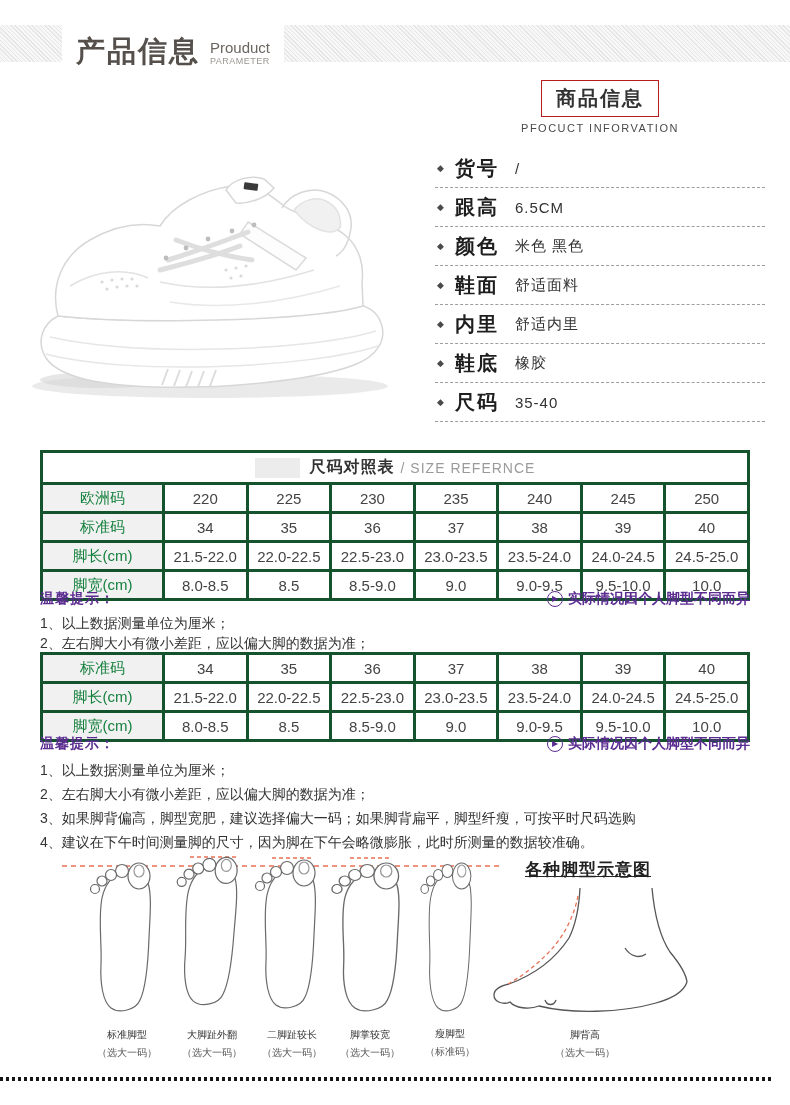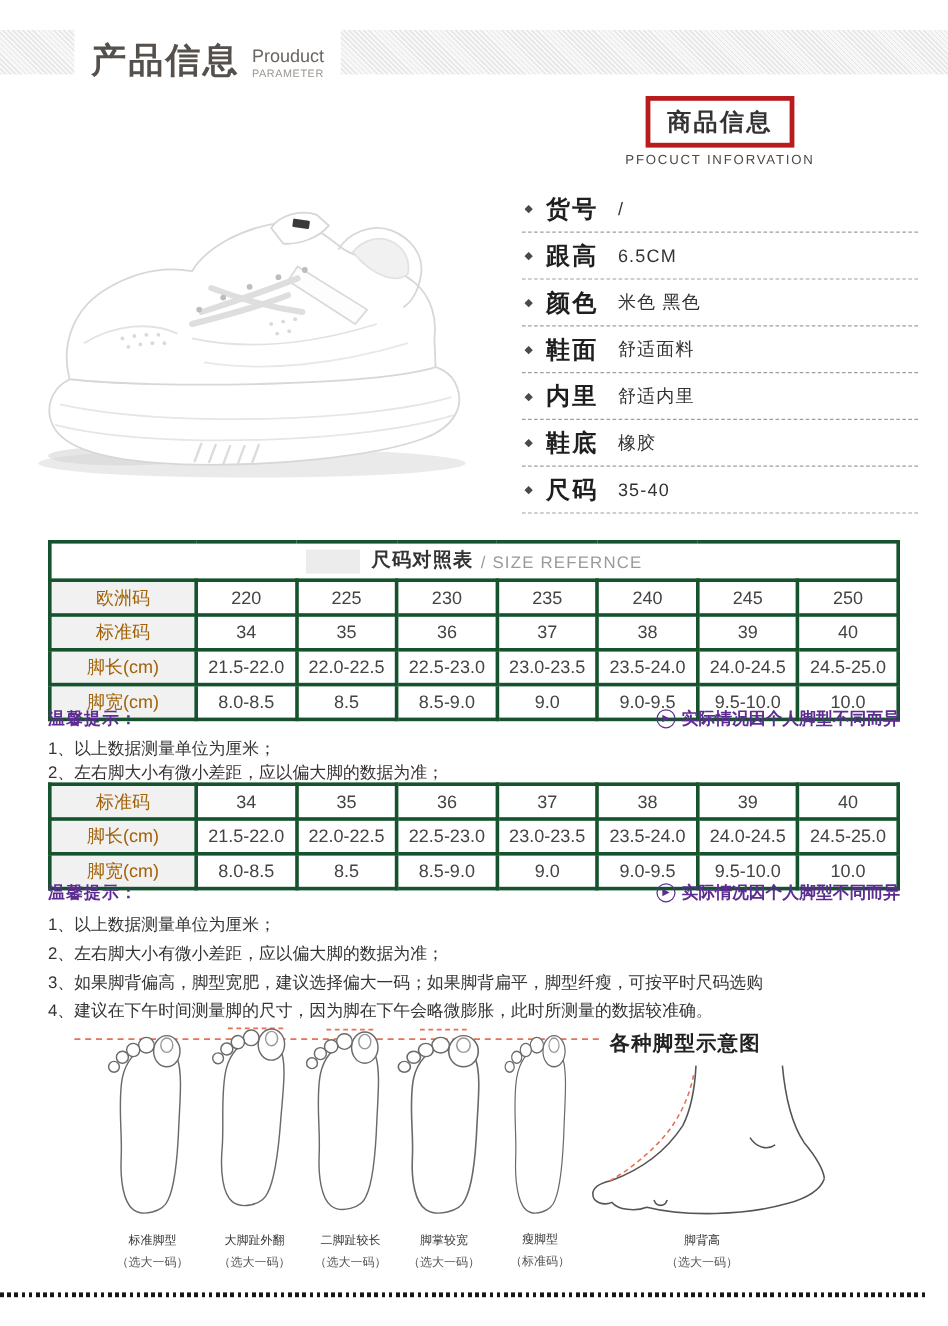--- a/index.html
+++ b/index.html
@@ -16,57 +16,57 @@
     position:absolute;left:62px;top:10px;height:62px;background:#fff;
     padding:0 14px;display:flex;align-items:flex-end;gap:10px;
   }
   .title-cn{font-size:29px;font-weight:bold;color:#55504b;letter-spacing:2px;line-height:1;padding-bottom:6px;}
   .title-en-wrap{display:flex;flex-direction:column;line-height:1;padding-bottom:6px;justify-content:flex-end;}
   .title-en{font-size:15px;color:#6b655f;}
   .title-en-sub{font-size:9px;color:#9a958f;letter-spacing:.5px;margin-top:2px;}
   
   .info-panel{position:absolute;left:435px;top:80px;width:330px;}
   .info-box{
-    width:116px;margin:0 auto;border:4px solid #b91c1c;text-align:center;
+    width:116px;margin:0 auto;border:1px solid #b91c1c;text-align:center;
     font-size:20px;font-weight:bold;color:#333;padding:4px 0;letter-spacing:2px;
   }
   .info-sub{text-align:center;font-size:11px;color:#4a4a4a;letter-spacing:1.5px;margin-top:5px;}
   .attr-list{margin-top:15px;}
   .attr-row{border-bottom:1px dashed #9e9e9e;padding:9px 0 9px 2px;display:flex;align-items:center;height:20px;}
   .bullet{color:#4a4a4a;font-size:9px;margin-right:11px;}
   .attr-label{font-weight:bold;font-size:20px;color:#1e1e1e;margin-right:16px;letter-spacing:2px;white-space:nowrap;}
   .attr-value{font-size:15px;color:#333;letter-spacing:1px;}
   
   .shoe-wrap{position:absolute;left:10px;top:110px;width:430px;height:340px;}
   
   .size-table{position:absolute;left:40px;border-collapse:collapse;table-layout:fixed;width:710px;background:#fff;}
   .size-table.t1{top:450px;}
   .size-table.t2{top:652px;}
   .size-table td,.size-table th{border:3px solid #14532d;font-size:15px;color:#444;text-align:center;height:26px;padding:0;font-weight:normal;}
-  .size-table th{background:#f1f1f1;color:#a16207;}
+  .size-table th{background:#f1f1f1;color:#15803d;}
   .tbl-title{height:29px !important;background:#fff;}
   .tbl-title .gray-chip{display:inline-block;width:45px;height:20px;background:#ececec;vertical-align:middle;margin-right:10px;}
   .tbl-title .t-cn{font-size:16px;font-weight:bold;color:#333;vertical-align:middle;letter-spacing:1px;}
   .tbl-title .t-en{font-size:14px;color:#9a9a9a;vertical-align:middle;margin-left:6px;letter-spacing:1px;}
   
   .tips{position:absolute;left:40px;width:710px;}
   .tips.one{top:590px;}
   .tips.two{top:735px;}
   .tips-head{display:flex;justify-content:space-between;align-items:center;font-size:14px;font-weight:bold;}
   .tip-title{letter-spacing:1px;}
   .tip-right{display:flex;align-items:center;gap:5px;font-weight:bold;}
   .tip-icon{display:inline-block;width:14px;height:14px;border:1px solid #5c2d91;border-radius:50%;
     font-size:8px;line-height:14px;text-align:center;}
   .tip-notes{margin-top:5px;}
   .tips.one .tip-note{font-size:14px;color:#333;line-height:20px;}
   .tips.two .tip-note{font-size:14px;color:#333;line-height:24px;}
   
   .feet-section{position:absolute;left:40px;top:850px;width:710px;height:220px;}
-  .feet-title{position:absolute;left:468px;top:8px;width:160px;
-    font-size:17px;font-weight:bold;color:#222;letter-spacing:1px;}
+  .feet-title{position:absolute;left:468px;top:8px;width:160px;text-align:center;
+    font-size:17px;font-weight:bold;color:#222;letter-spacing:1px;text-decoration:underline;}
   .foot-label{position:absolute;top:176px;width:110px;text-align:center;font-size:10px;color:#333;line-height:18px;}
   .foot-label .fl-note{color:#555;}
   .fl0{left:32px;} .fl1{left:117px;} .fl2{left:197px;} .fl3{left:275px;} .fl4{left:355px;font-family:Liberation Mono, monospace;} .fl5{left:490px;}
   
   .dotted-line{position:absolute;left:0;top:1077px;width:772px;height:4px;
     background:repeating-linear-gradient(90deg,#161616 0,#161616 3px,transparent 3px,transparent 6px);}
 </style>
 </head>
 <body>
 

